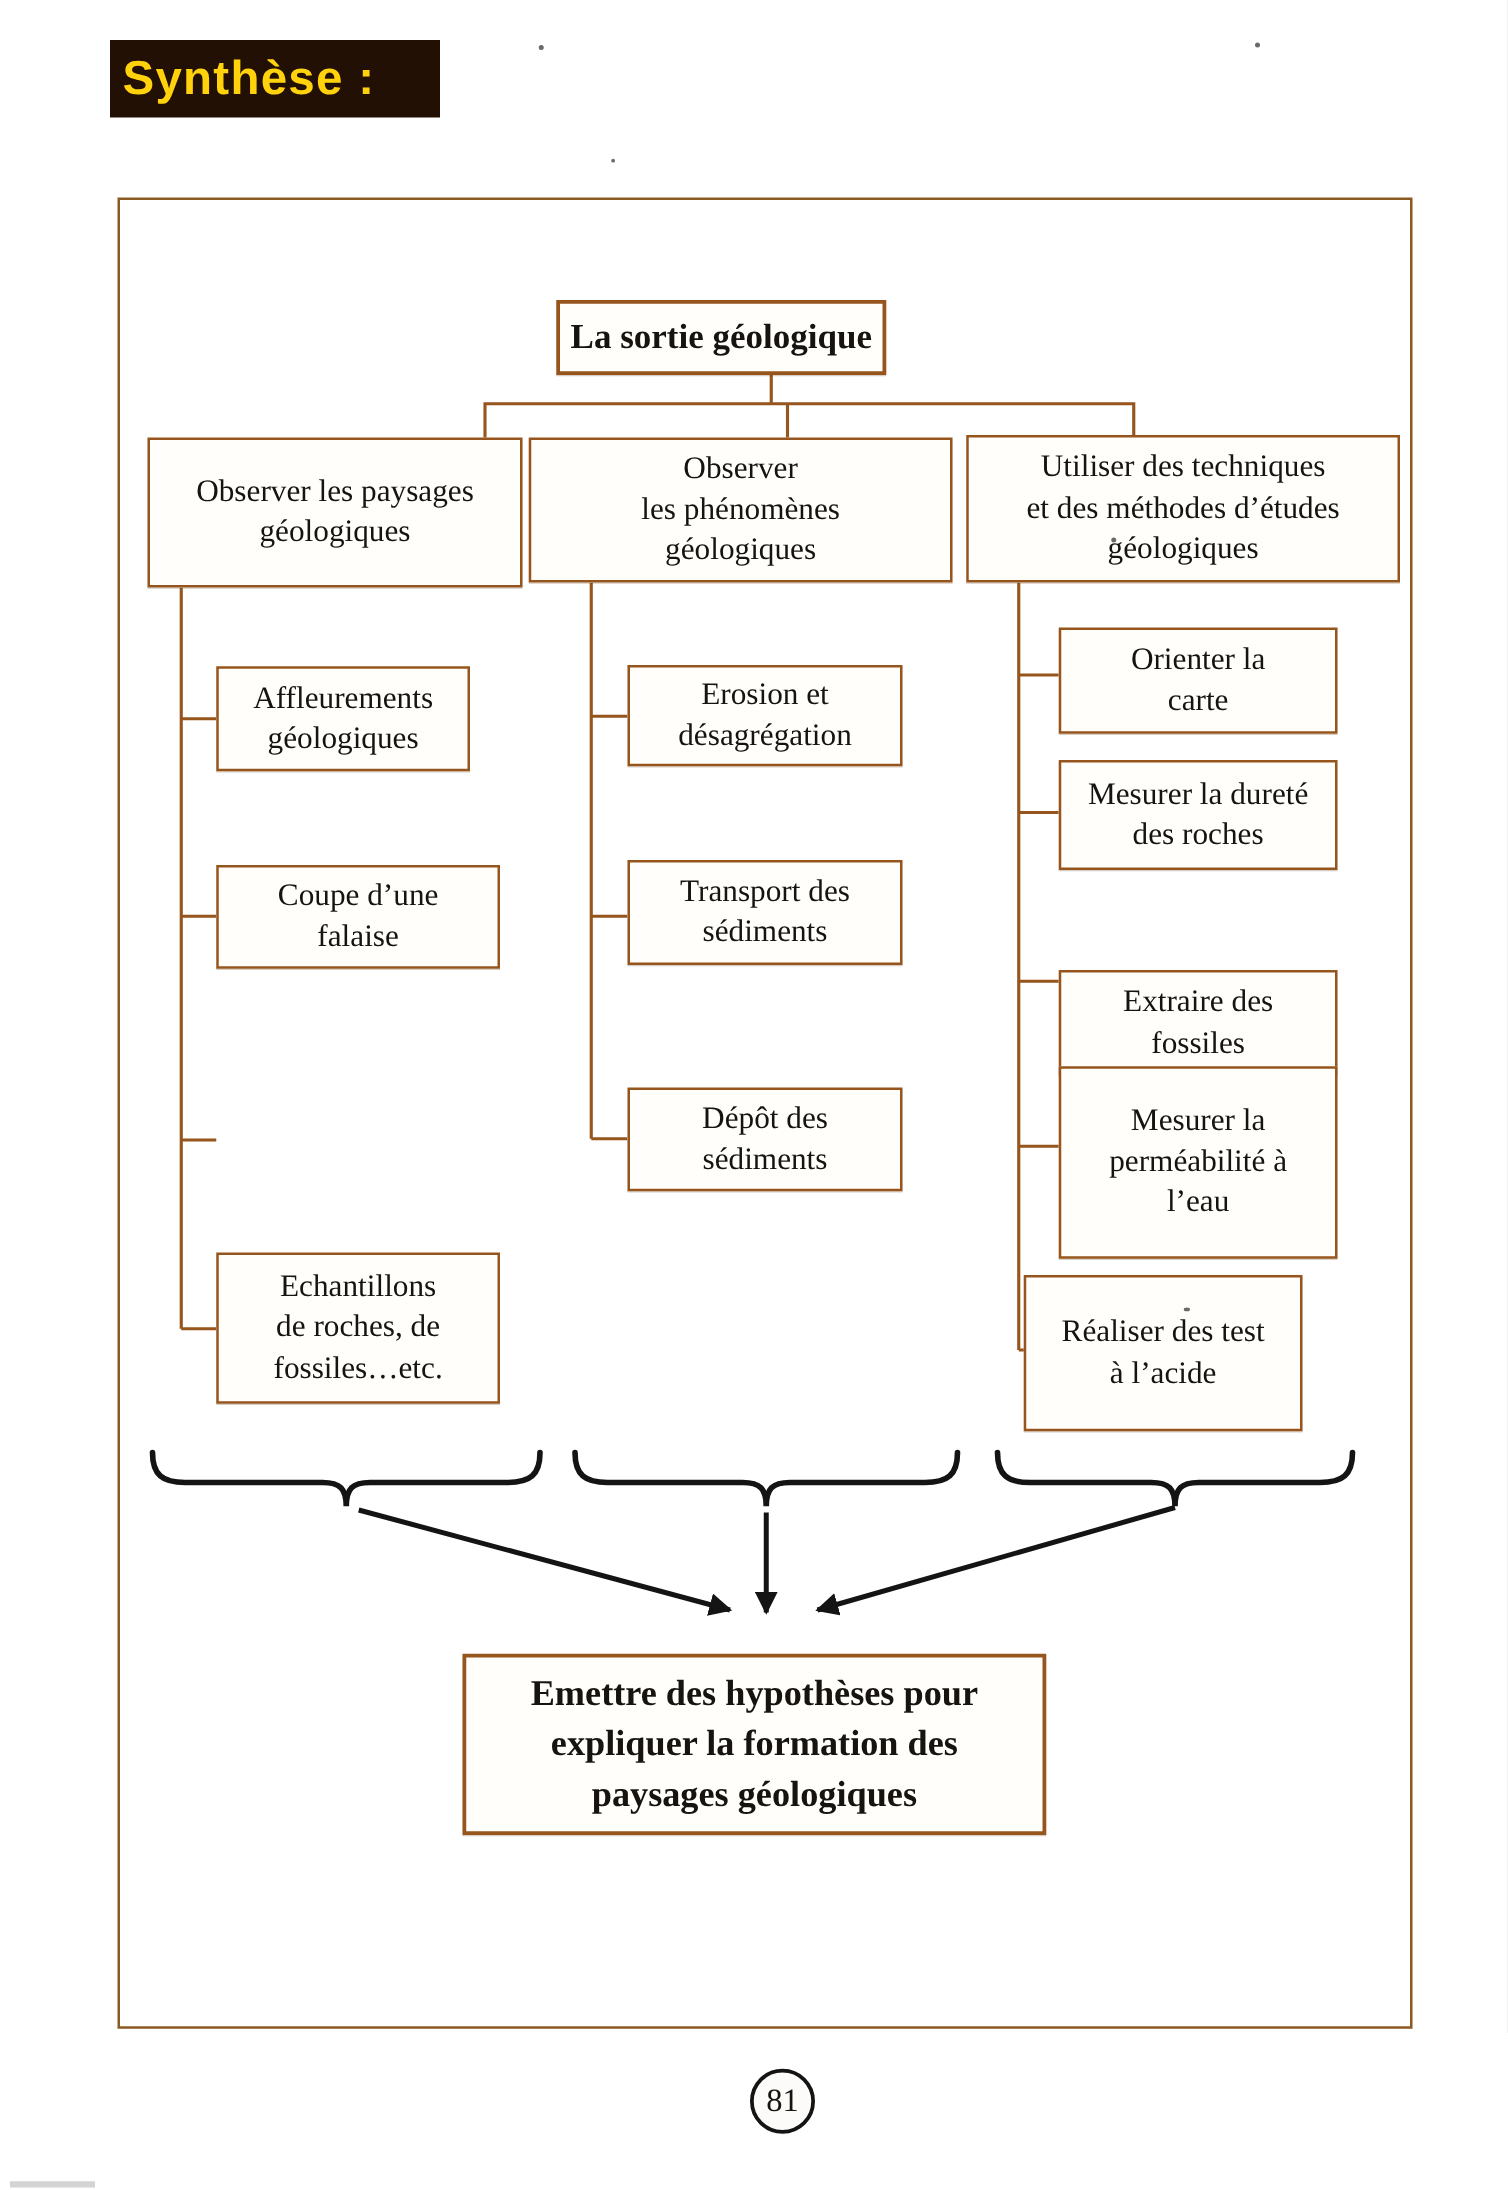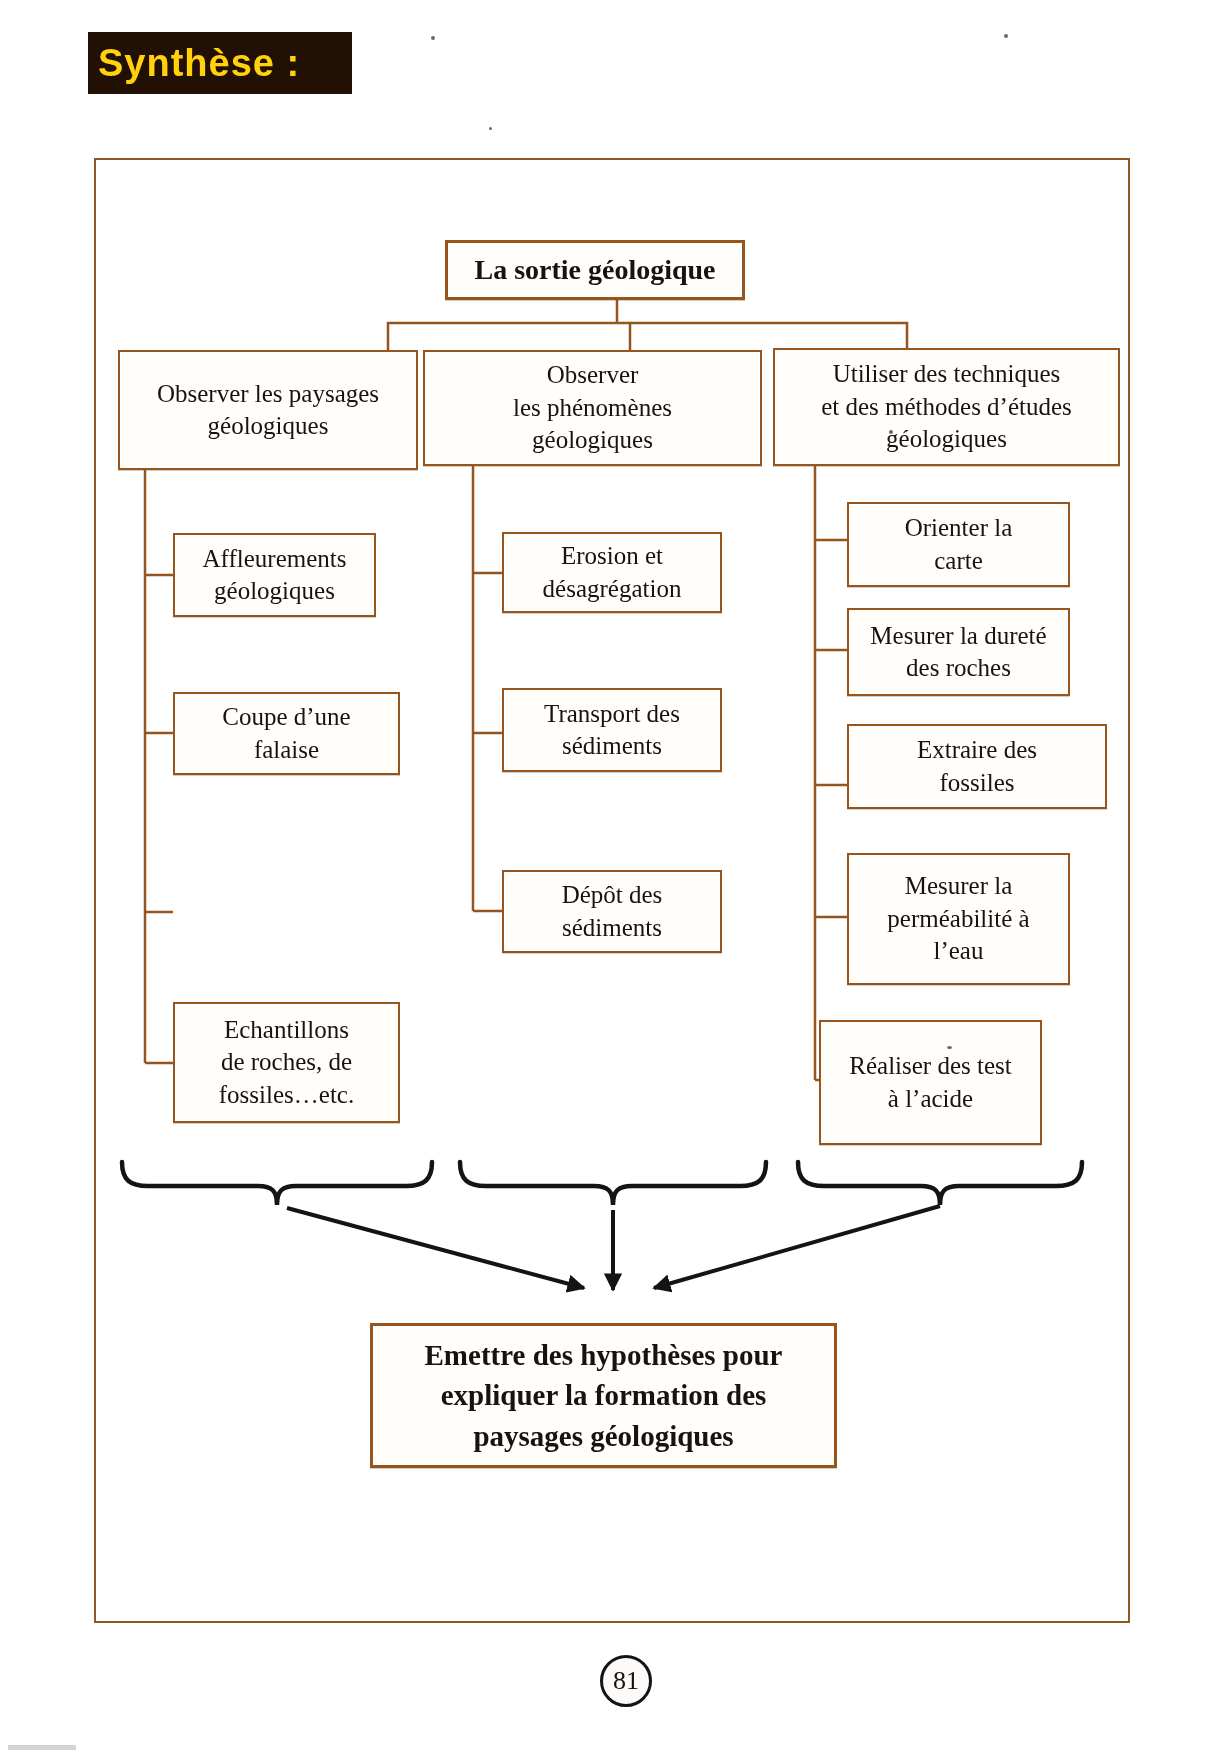--- a/index.html
+++ b/index.html
@@ -115,21 +115,21 @@
     <path class="blackline brace" d="M460 1162 C460 1180 468 1186 486 1186 L594 1186 C608 1186 613 1191 613 1205
          C613 1191 618 1186 632 1186 L740 1186 C758 1186 766 1180 766 1162"></path>
     <path class="blackline brace" d="M798 1162 C798 1180 806 1186 824 1186 L921 1186 C935 1186 940 1191 940 1205
          C940 1191 945 1186 959 1186 L1056 1186 C1074 1186 1082 1180 1082 1162"></path>
 
     <line class="blackline arrow" x1="287" y1="1208" x2="584" y2="1288" marker-end="url(#ah)"></line>
     <line class="blackline arrow" x1="613" y1="1210" x2="613" y2="1290" marker-end="url(#ah)"></line>
     <line class="blackline arrow" x1="940" y1="1206" x2="654" y2="1288" marker-end="url(#ah)"></line>
   </svg>
 
-  <div class="box thick bold root" style="left:445px;top:240px;width:300px;height:60px">La sortie géologique</div>
+  <div class="box thick bold root" style="left:445px;top:240px;width:264px;height:60px">La sortie géologique</div>
 
   <div class="box" style="left:118px;top:350px;width:300px;height:120px">Observer les paysages
 géologiques</div>
   <div class="box" style="left:423px;top:350px;width:339px;height:116px">Observer
 les phénomènes
 géologiques</div>
   <div class="box" style="left:773px;top:348px;width:347px;height:118px">Utiliser des techniques
 et des méthodes d’études
 géologiques</div>
 
@@ -145,23 +145,23 @@
 désagrégation</div>
   <div class="box" style="left:502px;top:688px;width:220px;height:84px">Transport des
 sédiments</div>
   <div class="box" style="left:502px;top:870px;width:220px;height:83px">Dépôt des
 sédiments</div>
 
   <div class="box" style="left:847px;top:502px;width:223px;height:85px">Orienter la
 carte</div>
   <div class="box" style="left:847px;top:608px;width:223px;height:88px">Mesurer la dureté
 des roches</div>
-  <div class="box" style="left:847px;top:724px;width:260px;height:85px">Extraire des
+  <div class="box" style="left:847px;top:776px;width:223px;height:85px">Extraire des
 fossiles</div>
-  <div class="box" style="left:847px;top:853px;width:223px;height:132px">Mesurer la
+  <div class="box" style="left:847px;top:853px;width:223px;height:154px">Mesurer la
 perméabilité à
 l’eau</div>
   <div class="box" style="left:819px;top:1020px;width:223px;height:125px">Réaliser des test
 à l’acide</div>
 
   <div class="box thick bold conclusion" style="left:370px;top:1323px;width:467px;height:145px">Emettre des hypothèses pour
 expliquer la formation des
 paysages géologiques</div>
 
   <div class="page-circle" style="left:600px;top:1655px">81</div>

